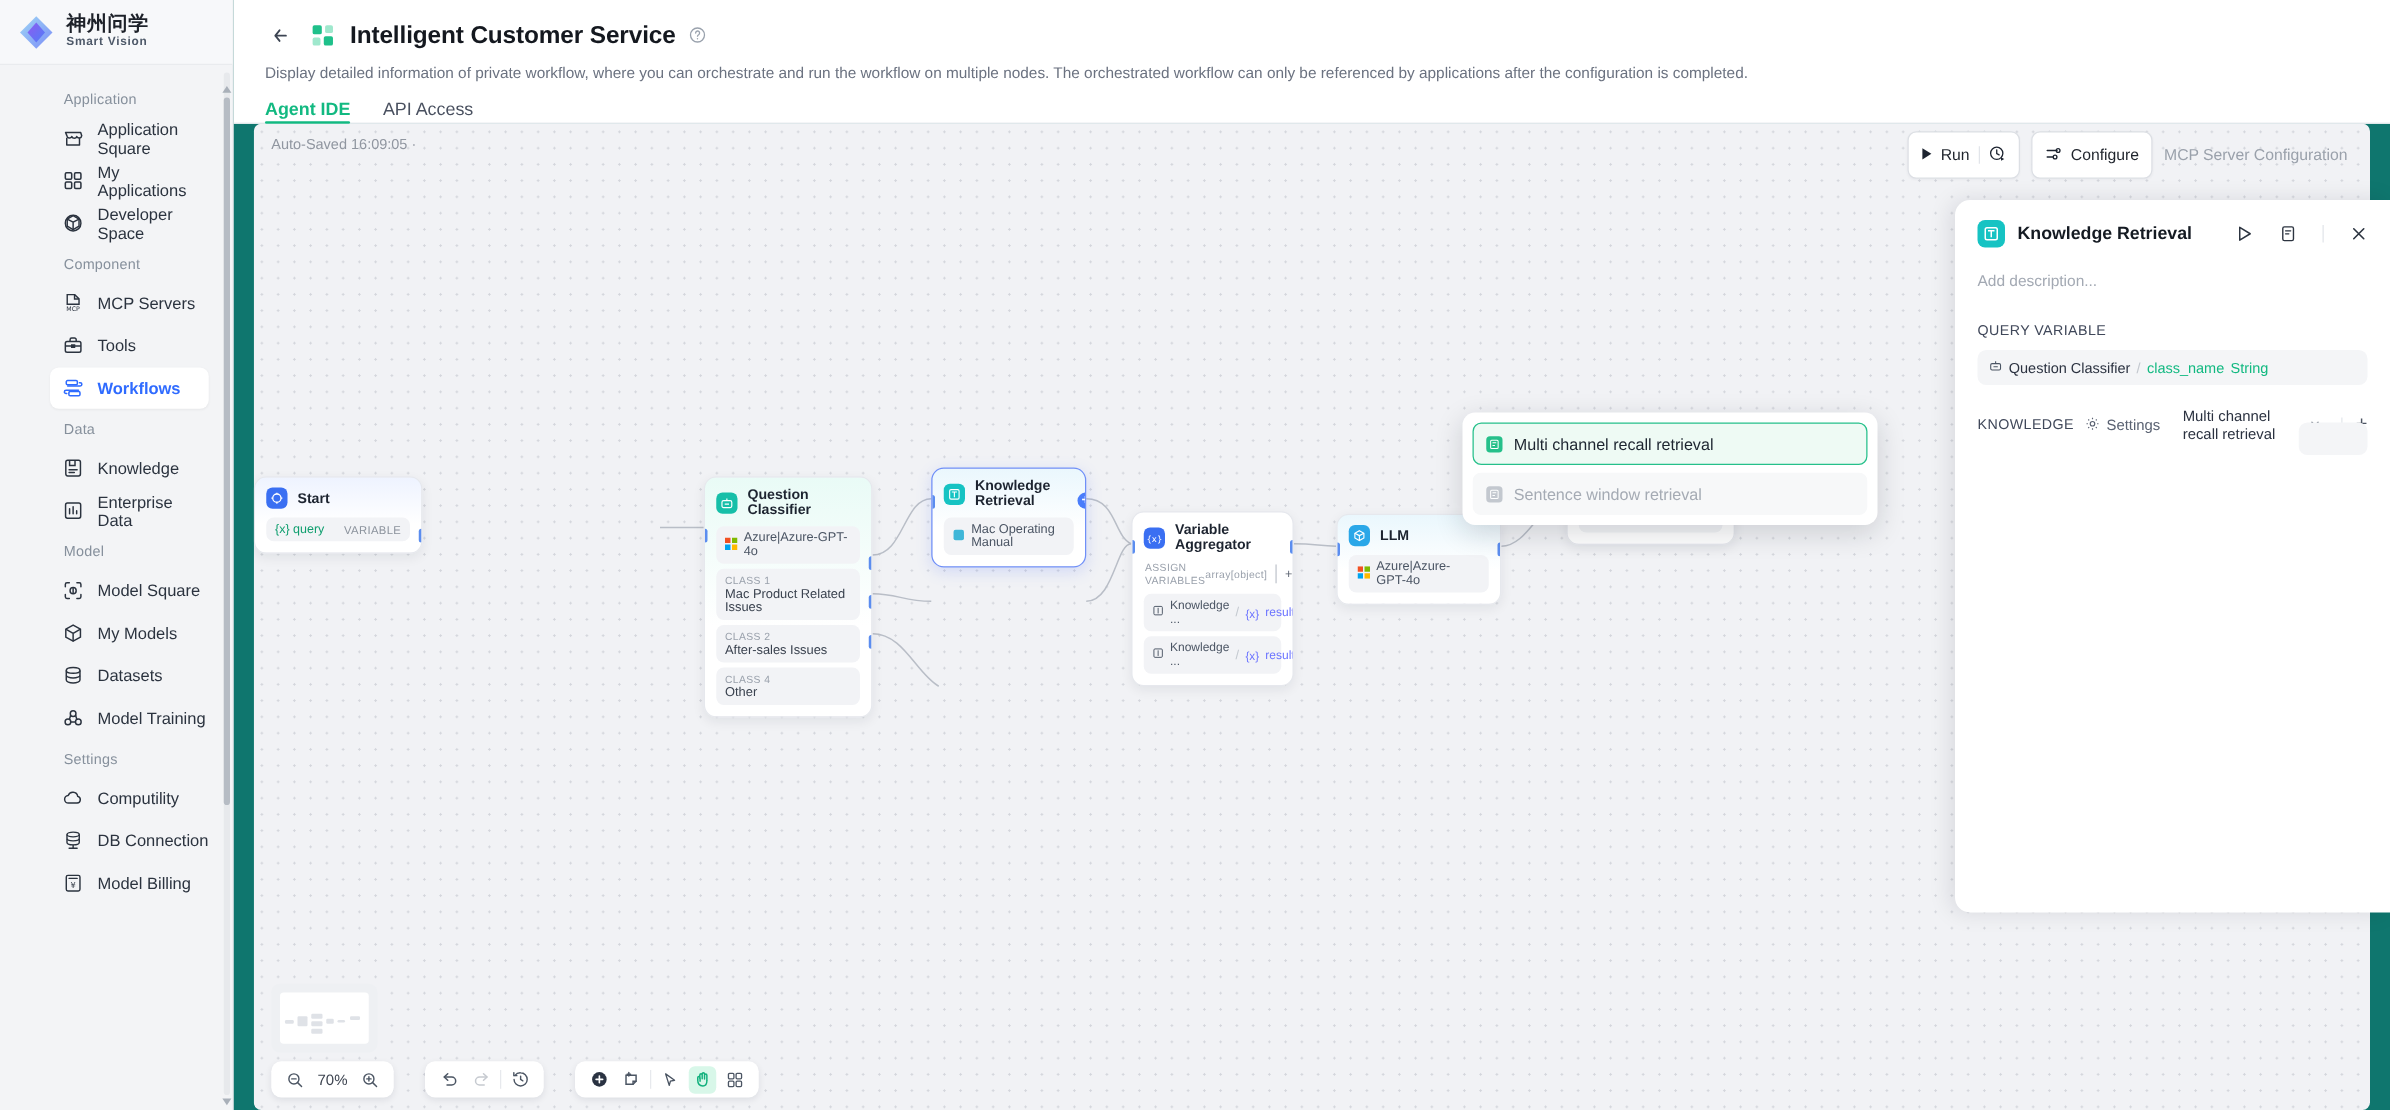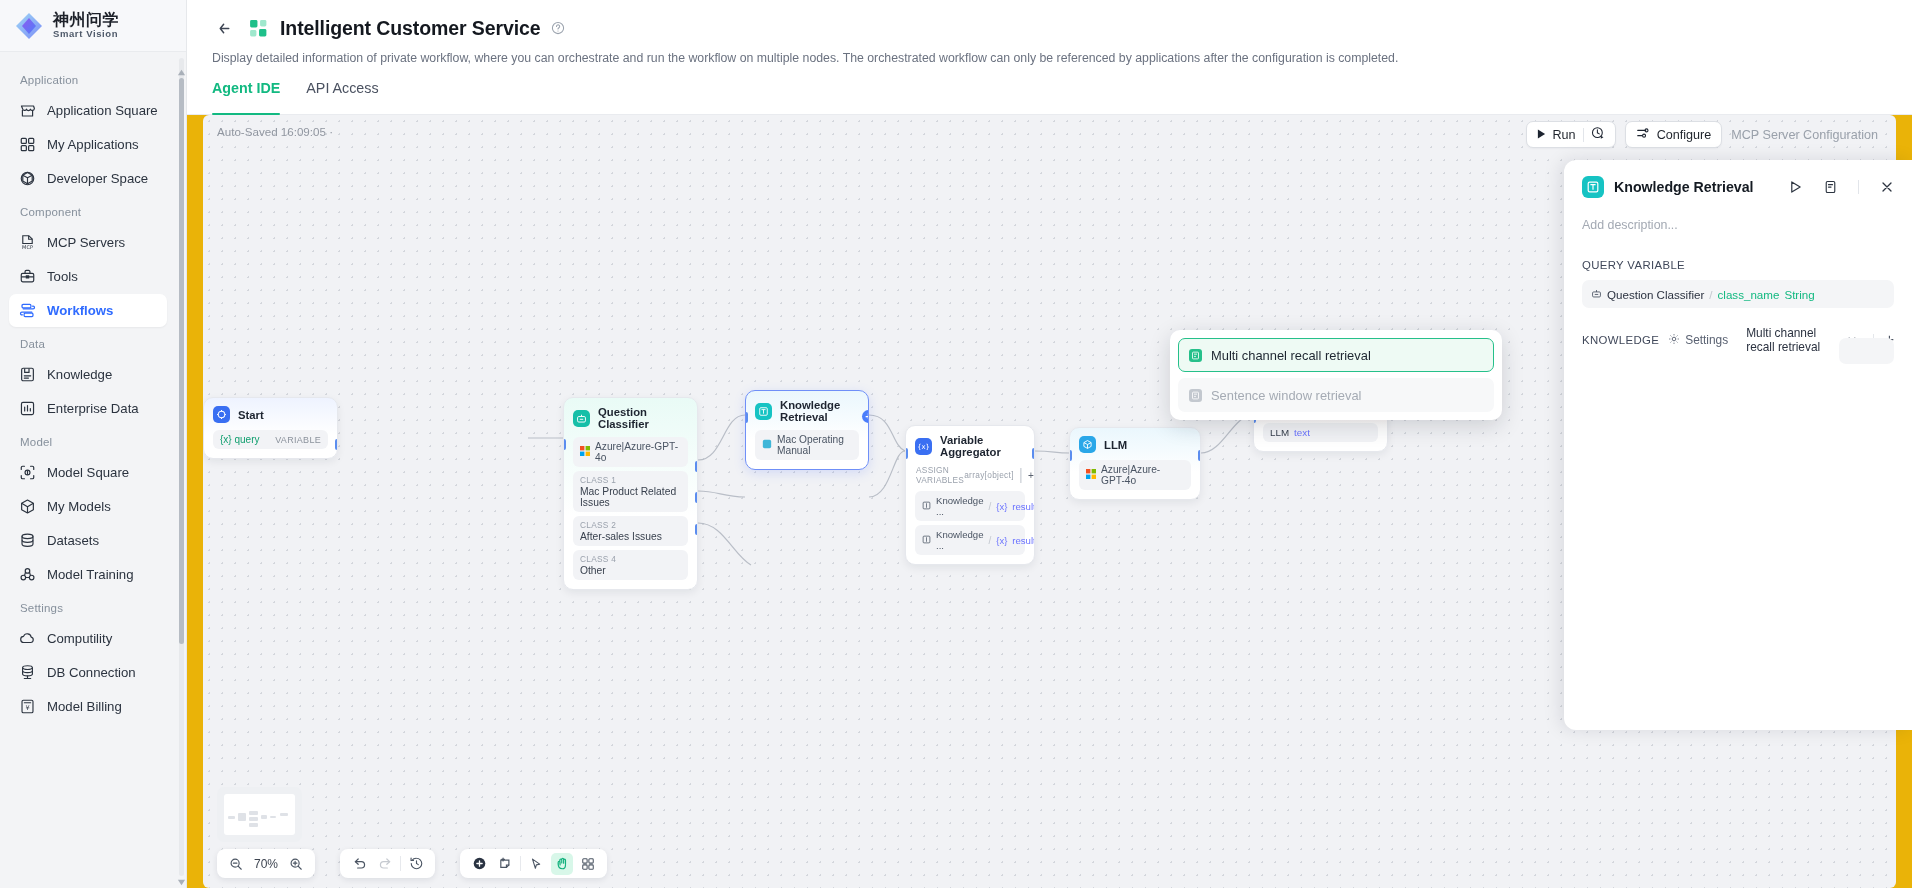--- a/index.html
+++ b/index.html
@@ -20,21 +20,21 @@
   .brand {
     height: 52px; display: flex; align-items: center; gap: 9px;
     padding: 0 14px; background: #f7f8fa;
     border-bottom: 1px solid #e9ebee;
   }
   .brand-logo { width: 30px; height: 30px; position: relative; flex: 0 0 auto; }
   .brand-text { line-height: 1.05; }
   .brand-cn { font-size: 16px; font-weight: 700; color: #1d2129; letter-spacing: .5px; }
   .brand-en { font-size: 9.5px; font-weight: 700; color: #4e5969; letter-spacing: .6px; }
 
-  .nav { flex: 1; overflow: hidden; padding-top: 12px; position: relative; }
+  .nav { flex: 1; overflow: hidden; padding-top: 12px; position: relative; margin-left: 31px; }
   .nav-scroll { padding-right: 10px; }
   .nav-group-label {
     font-size: 11.5px; color: #86909c; padding: 10px 0 7px 20px; letter-spacing: .2px;
   }
   .nav-item {
     display: flex; align-items: center; gap: 11px;
     height: 33px; margin: 1px 9px 1px 9px; padding-left: 10px;
     border-radius: 7px; cursor: pointer; color: #2b333f; font-size: 13.2px;
   }
   .nav-item.active { background: #ffffff; color: #2f6bff; font-weight: 700; box-shadow: 0 1px 2px rgba(0,0,0,.05); }
@@ -47,57 +47,57 @@
   }
   .sb-thumb {
     position: absolute; right: 2px; top: 78px; width: 5px; height: 566px;
     background: #b6bcc4; border-radius: 3px;
   }
   .sb-arrow { position:absolute; right:0px; width: 9px; height: 9px; color:#a9b0b9; }
   .sb-arrow.up { top: 63px; }
   .sb-arrow.dn { top: 873px; }
 
   
-  .main { flex: 1; height: 888px; display: flex; flex-direction: column; background:#eab308; position: relative; }
+  .main { flex: 1; height: 888px; display: flex; flex-direction: column; background:#0f766e; position: relative; }
 
   .topbar { padding: 12px 24px 0 24px; background: #fff; }
   .title-row { display: flex; align-items: center; gap: 11px; height: 32px; }
   .back-btn {
     width: 26px; height: 26px; border-radius: 6px; display:flex; align-items:center; justify-content:center;
     cursor: pointer; color: #3d4553;
   }
   .app-badge { width: 21px; height: 21px; flex:0 0 auto; }
   .page-title { font-size: 19.5px; font-weight: 700; color: #14181f; letter-spacing: -0.1px; }
   .help-ic { color: #9aa2ad; display:flex; align-items:center; margin-left: -1px; cursor:pointer; }
   .subtitle { font-size: 12.3px; color: #6b7280; margin: 7px 0 0 1px; }
 
   .tabs { display: flex; gap: 26px; margin: 15px 0 0 1px; }
   .tab {
-    font-size: 14.3px; color: #4a5160; padding-bottom: 19px; cursor: pointer; position: relative;
+    font-size: 14.3px; color: #4a5160; padding-bottom: 3px; cursor: pointer; position: relative;
   }
   .tab.active { color: #12b981; font-weight: 700; }
   .tab.active:after {
     content: ""; position: absolute; left: 0; right: 0; bottom: 0; height: 2.5px;
     background: #12b981; border-radius: 2px;
   }
   .tabs-rule { height:1px; background:#e9ebef; margin-top:-1px; }
 
   
   .canvas {
     flex: 1; position: relative; overflow: hidden;
     background-color: #f1f2f5;
     background-image: radial-gradient(#d3d6dc 1px, transparent 1px);
     background-size: 13px 13px;
     margin: 0 16px 0 16px; border-radius: 6px;
   }
   .autosave { position: absolute; left: 14px; top: 10px; font-size: 11.6px; color: #9096a0; }
 
   .canvas-actions { position: absolute; right: 18px; top: 6px; display: flex; align-items: center; gap: 9px; z-index: 6; }
   .btn {
-    height: 27px; border: 1px solid #dcdfe4; background: #fff; border-radius: 7px;
+    height: 38px; border: 1px solid #dcdfe4; background: #fff; border-radius: 7px;
     display: flex; align-items: center; gap: 7px; padding: 0 10px;
     font-size: 12.6px; color: #1f242c; cursor: pointer; box-shadow: 0 1px 2px rgba(16,24,40,.04);
   }
   .btn .sep { width:1px; height:14px; background:#e2e5ea; }
   .btn-ghost { border: none; background: transparent; box-shadow:none; color: #9aa1ab; cursor: pointer; font-size: 12.6px; }
 
   
   .node {
     position: absolute; background: #fff; border: 1px solid #e6e8ed; border-radius: 10px;
     box-shadow: 0 3px 9px rgba(16,24,40,.07); overflow: hidden;

